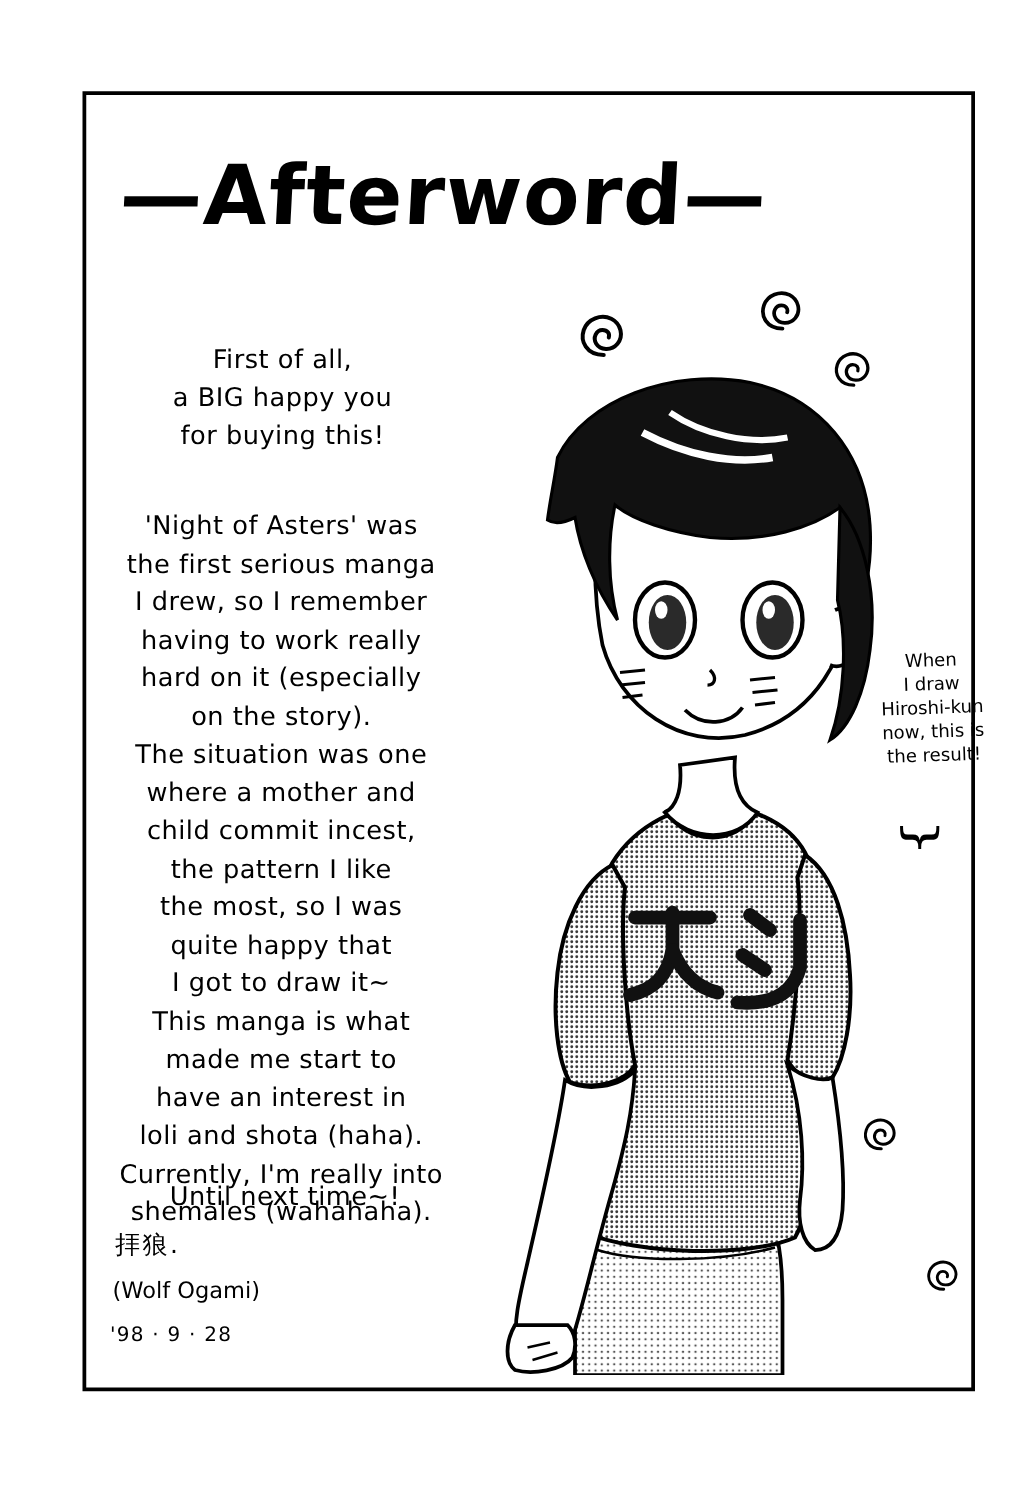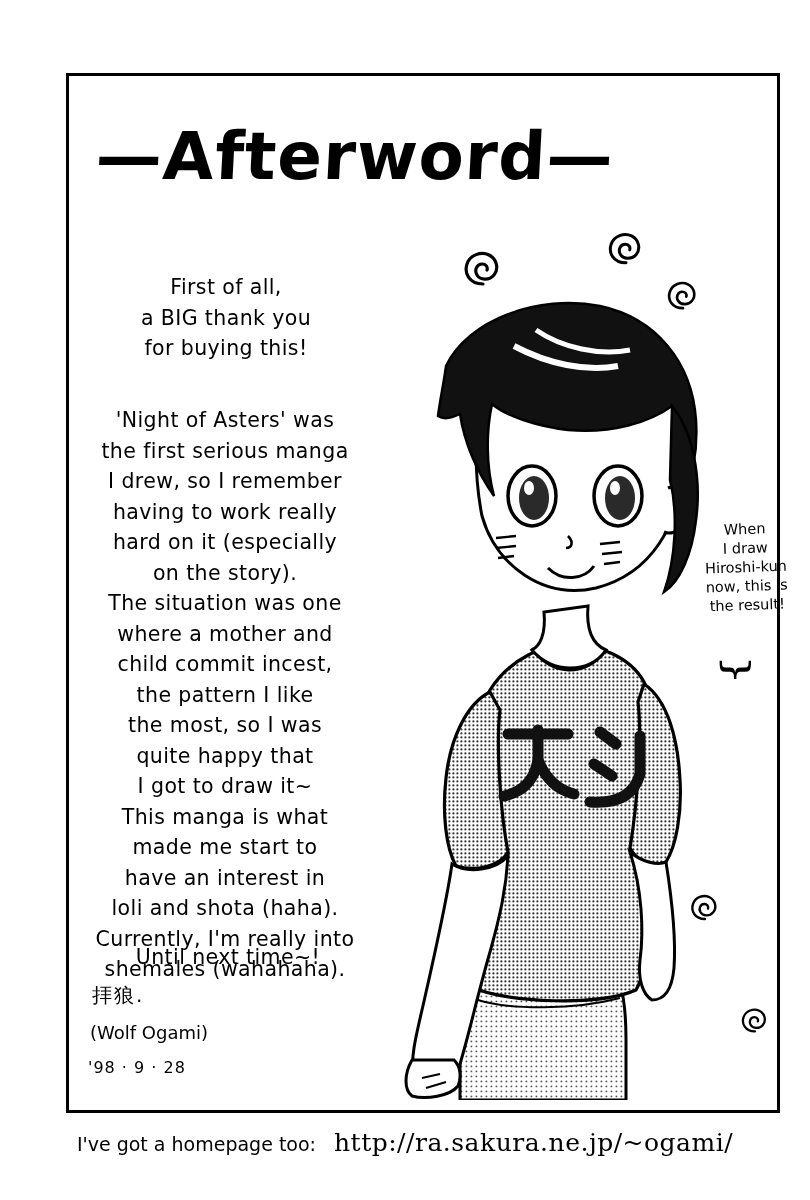--- a/index.html
+++ b/index.html
@@ -251,21 +251,21 @@
       <path d="M300 244 L320 242"></path>
         <path d="M302 254 L322 252"></path>
         <path d="M304 264 L320 262"></path>
     </g>
 
     <path d="M268 236 C274 242 272 248 266 248" fill="none" stroke="#000" stroke-width="2.6"></path>
     <path d="M248 268 C262 282 284 280 294 266" fill="none" stroke="#000" stroke-width="3"></path>
   </svg>
 
   <div class="handtext intro" style="white-space: pre-line;">First of all,
-a BIG thank you
+a BIG happy you
 for buying this!</div>
   <div class="handtext body-block" style="white-space: pre-line; margin-top: 33px;">'Night of Asters' was
 the first serious manga
 I drew, so I remember
 having to work really
 hard on it (especially
 on the story).
 The situation was one
 where a mother and
 child commit incest,
@@ -285,18 +285,14 @@
   <div class="sig-name">(Wolf Ogami)</div>
   <div class="sig-date">'98 · 9 · 28</div>
 
   <div class="sidenote" style="white-space: pre-line;">When
 I draw
 Hiroshi-kun
 now, this is
 the result!</div>
   <div class="sidenote-brace">}</div>
 
-  <div class="footer">
-    <span class="footer-label">I've got a homepage too:</span>
-    <span class="footer-url">http://ra.sakura.ne.jp/~ogami/</span>
-  </div>
 
 </div>
 
 </body></html>

